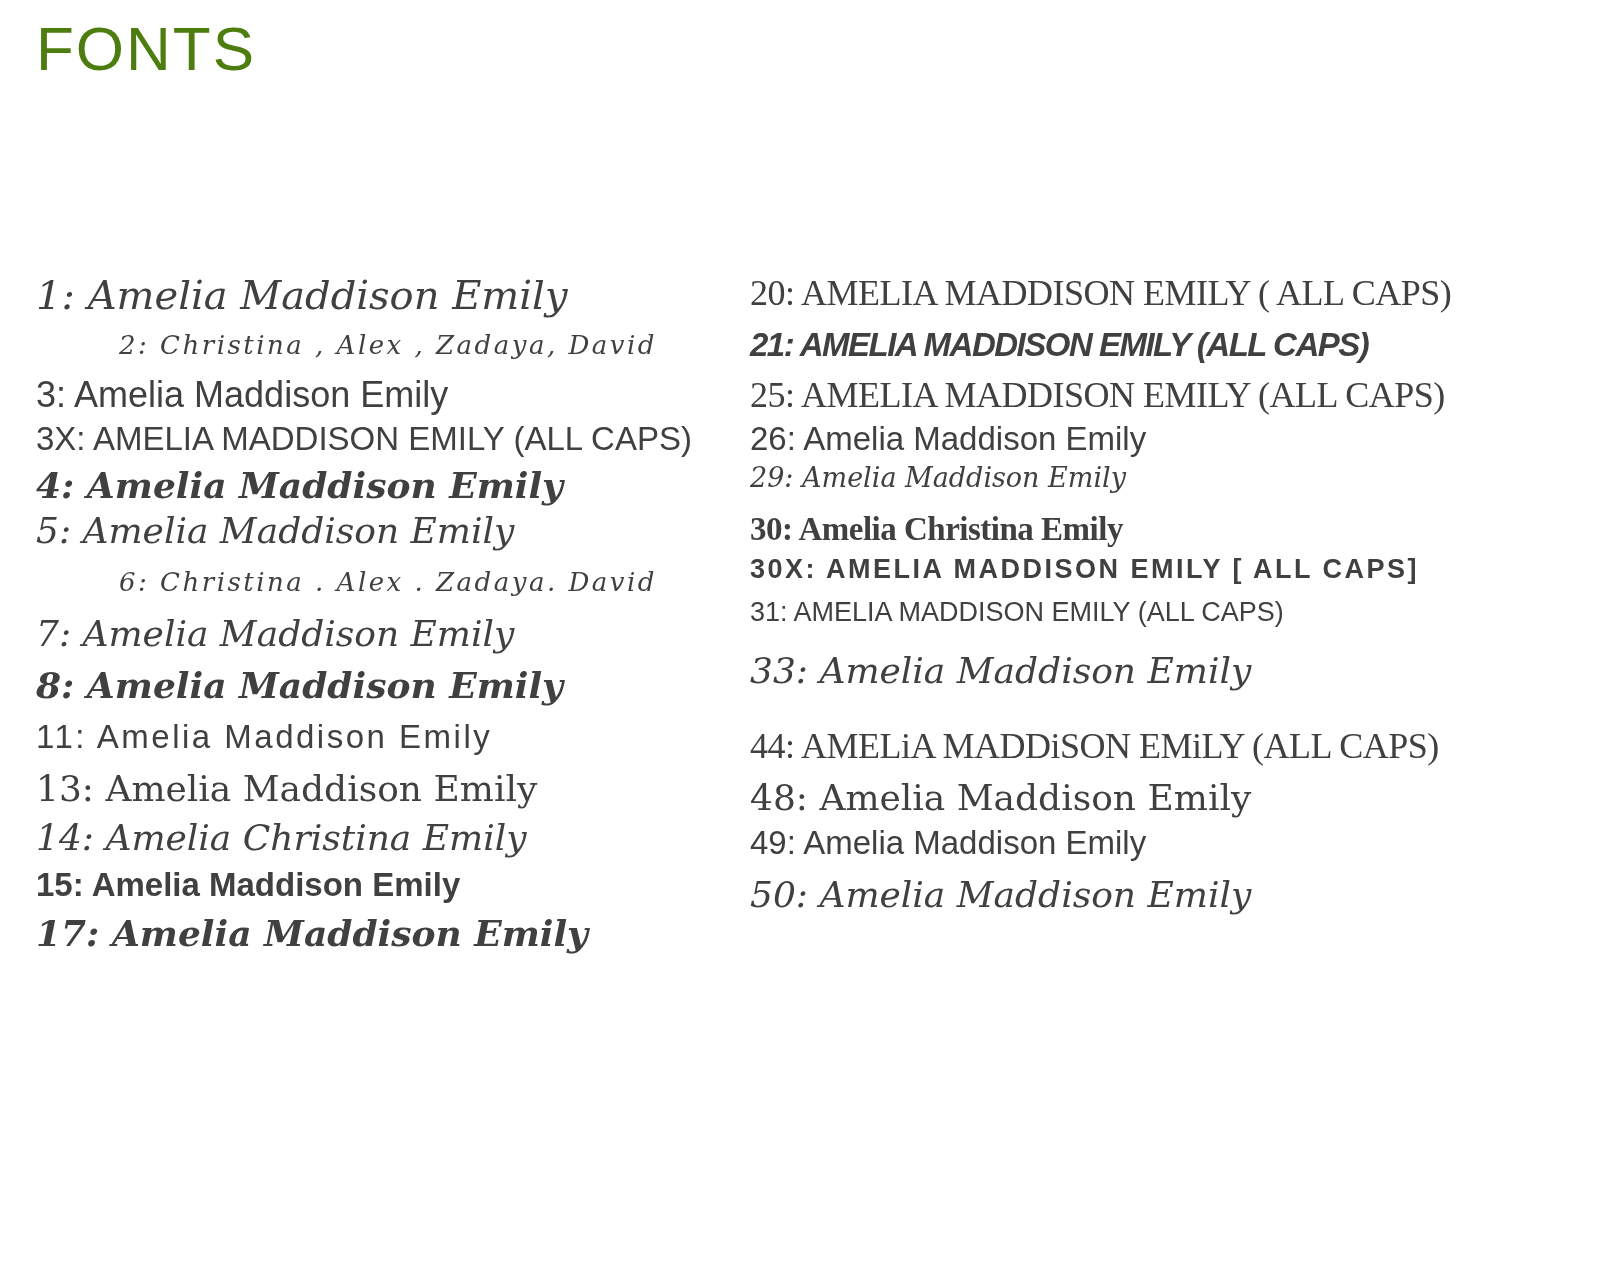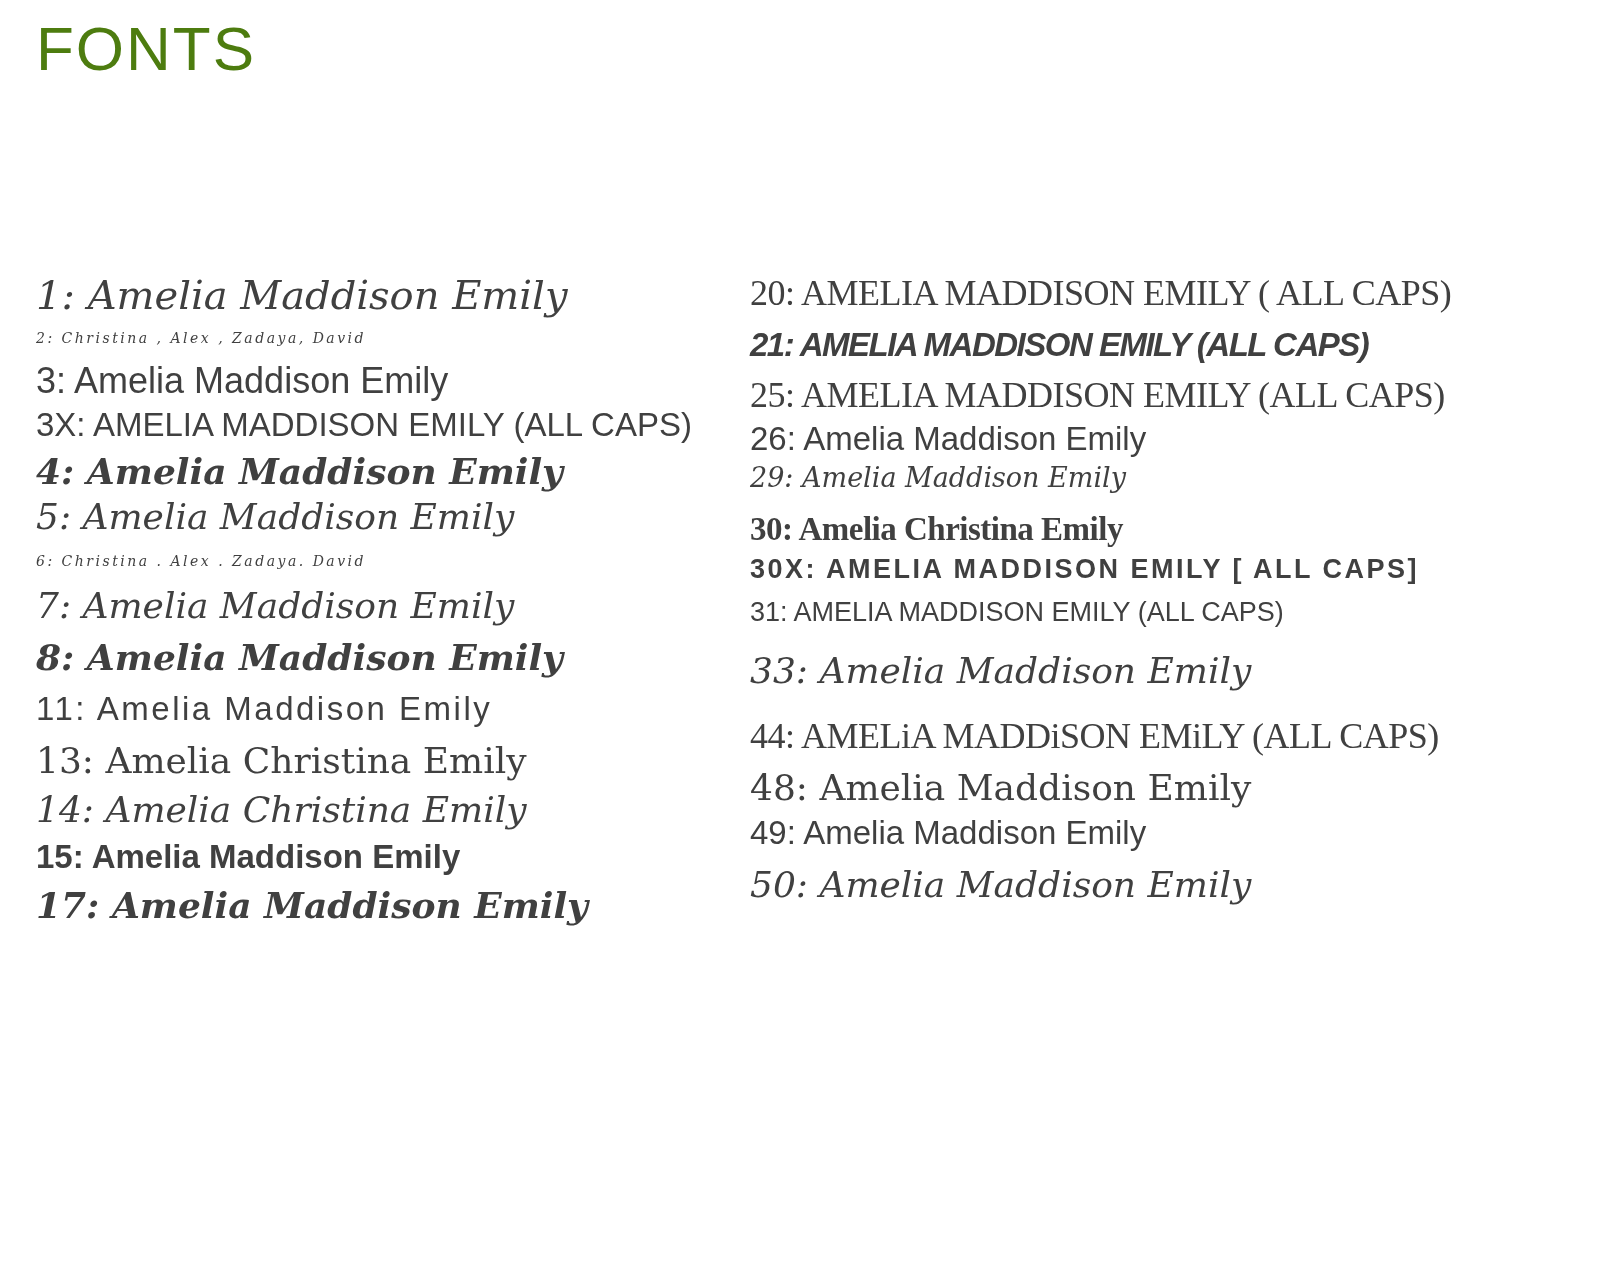--- a/index.html
+++ b/index.html
@@ -58,21 +58,21 @@
     display: block;
     white-space: nowrap;
     color: #404040;
   }
 
   
   .s-xl  { font-size: 40px; }
   .s-lg  { font-size: 36px; }
   .s-md  { font-size: 33px; }
   .s-sm  { font-size: 27px; }
-  .s-xs  { font-size: 14px; }
+  .s-xs  { font-size: 26px; text-align: center; }
 
   .f-script   { font-family: "DejaVu Serif", serif; font-style: italic; }
   .f-sans     { font-family: "Liberation Sans", sans-serif; }
   .f-serif    { font-family: "DejaVu Serif", serif; }
   .f-sansnarrow { font-family: "Liberation Sans", sans-serif; }
 
   .w-bold   { font-weight: 700; }
   .w-normal { font-weight: 400; }
   .w-light  { font-weight: 300; }
   .i-on     { font-style: italic; }
@@ -105,21 +105,21 @@
       <div class="row f-serif s-lg w-normal i-on" style="margin-bottom:16px;">5: Amelia Maddison Emily</div>
 
       <div class="row f-script s-xs w-light i-on tracked-wide" style="margin-bottom:16px;">6: Christina . Alex . Zadaya. David</div>
 
       <div class="row f-script s-lg w-normal i-on" style="margin-bottom:10px;">7: Amelia Maddison Emily</div>
 
       <div class="row f-serif s-lg w-bold i-on" style="margin-bottom:12px;">8: Amelia Maddison Emily</div>
 
       <div class="row f-sans s-md w-light i-off tracked-wide" style="margin-bottom:12px;">11: Amelia Maddison Emily</div>
 
-      <div class="row f-script s-lg w-normal i-off" style="margin-bottom:8px;">13: Amelia Christina Emily</div>
+      <div class="row f-script s-lg w-normal i-off" style="margin-bottom:8px;">13: Amelia Maddison Emily</div>
 
       <div class="row f-script s-lg w-normal i-on" style="margin-bottom:8px;">14: Amelia Christina Emily</div>
 
       <div class="row f-sans s-md w-bold i-off" style="margin-bottom:8px;">15: Amelia Maddison Emily</div>
 
       <div class="row f-serif s-lg w-bold i-on" style="margin-bottom:8px;">17: Amelia Maddison Emily</div>
     </div>
 
     <div class="col col-right">
       <div class="row f-sansnarrow s-lg w-light i-off tracked-narrow" style="margin-bottom:12px;">20: AMELIA MADDISON EMILY ( ALL CAPS)</div>
@@ -131,21 +131,21 @@
       <div class="row f-sans s-md w-light i-off" style="margin-bottom:4px;">26: Amelia Maddison Emily</div>
 
       <div class="row f-script s-sm w-light i-on" style="margin-bottom:18px;">29: Amelia Maddison Emily</div>
 
       <div class="row f-sans s-md w-bold i-off tracked-narrow" style="margin-bottom:6px;">30: Amelia Christina Emily</div>
 
       <div class="row f-sans s-sm w-bold i-off tracked-wide" style="margin-bottom:12px;">30X: AMELIA MADDISON EMILY [ ALL CAPS]</div>
 
       <div class="row f-sans s-sm w-light i-off" style="margin-bottom:22px;">31: AMELIA MADDISON EMILY (ALL CAPS)</div>
 
-      <div class="row f-script s-lg w-normal i-on" style="margin-bottom:24px;font-style:italic;">33: Amelia Maddison Emily</div>
+      <div class="row f-script s-lg w-normal i-on" style="margin-bottom:34px;font-style:italic;">33: Amelia Maddison Emily</div>
 
 
       <div class="row f-serif s-lg w-normal i-off tracked-narrow" style="margin-bottom:10px;">44: AMELiA MADDiSON EMiLY (ALL CAPS)</div>
 
       <div class="row f-script s-lg w-normal i-off" style="margin-bottom:6px;">48: Amelia Maddison Emily</div>
 
       <div class="row f-sans s-md w-light i-off" style="margin-bottom:12px;">49: Amelia Maddison Emily</div>
 
       <div class="row f-script s-lg w-normal i-on" style="margin-bottom:6px;">50: Amelia Maddison Emily</div>
     </div>

